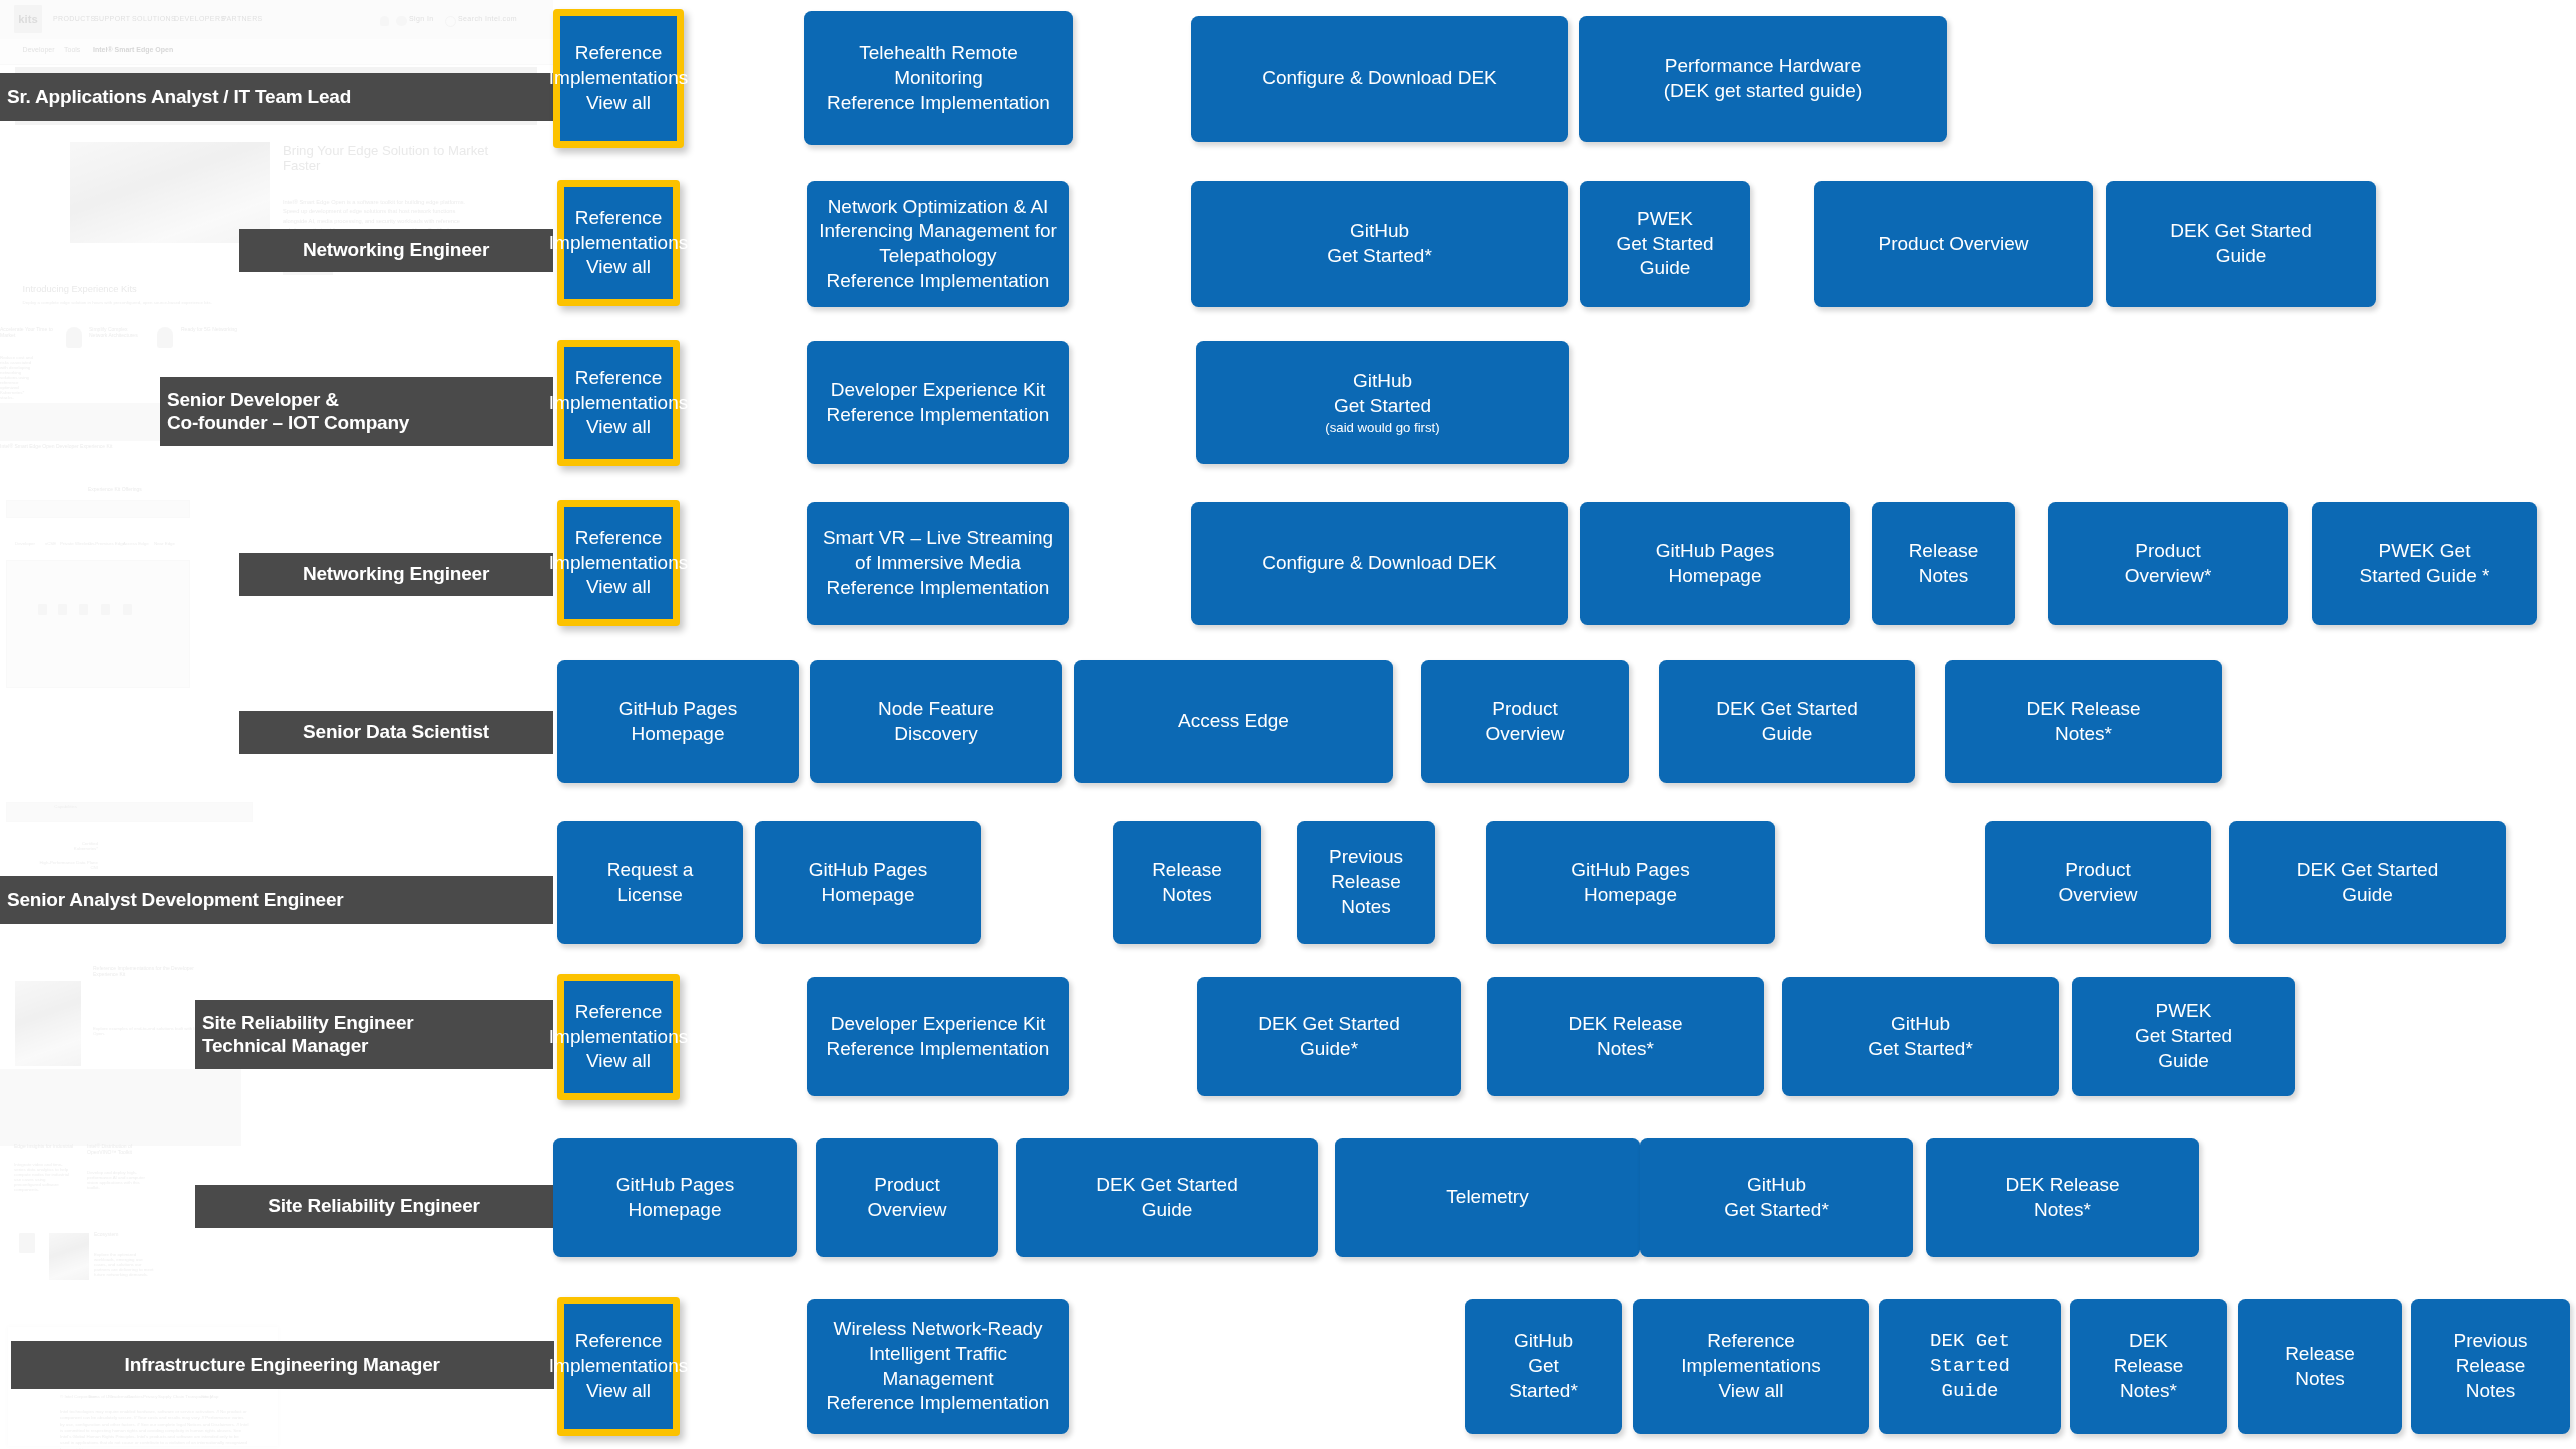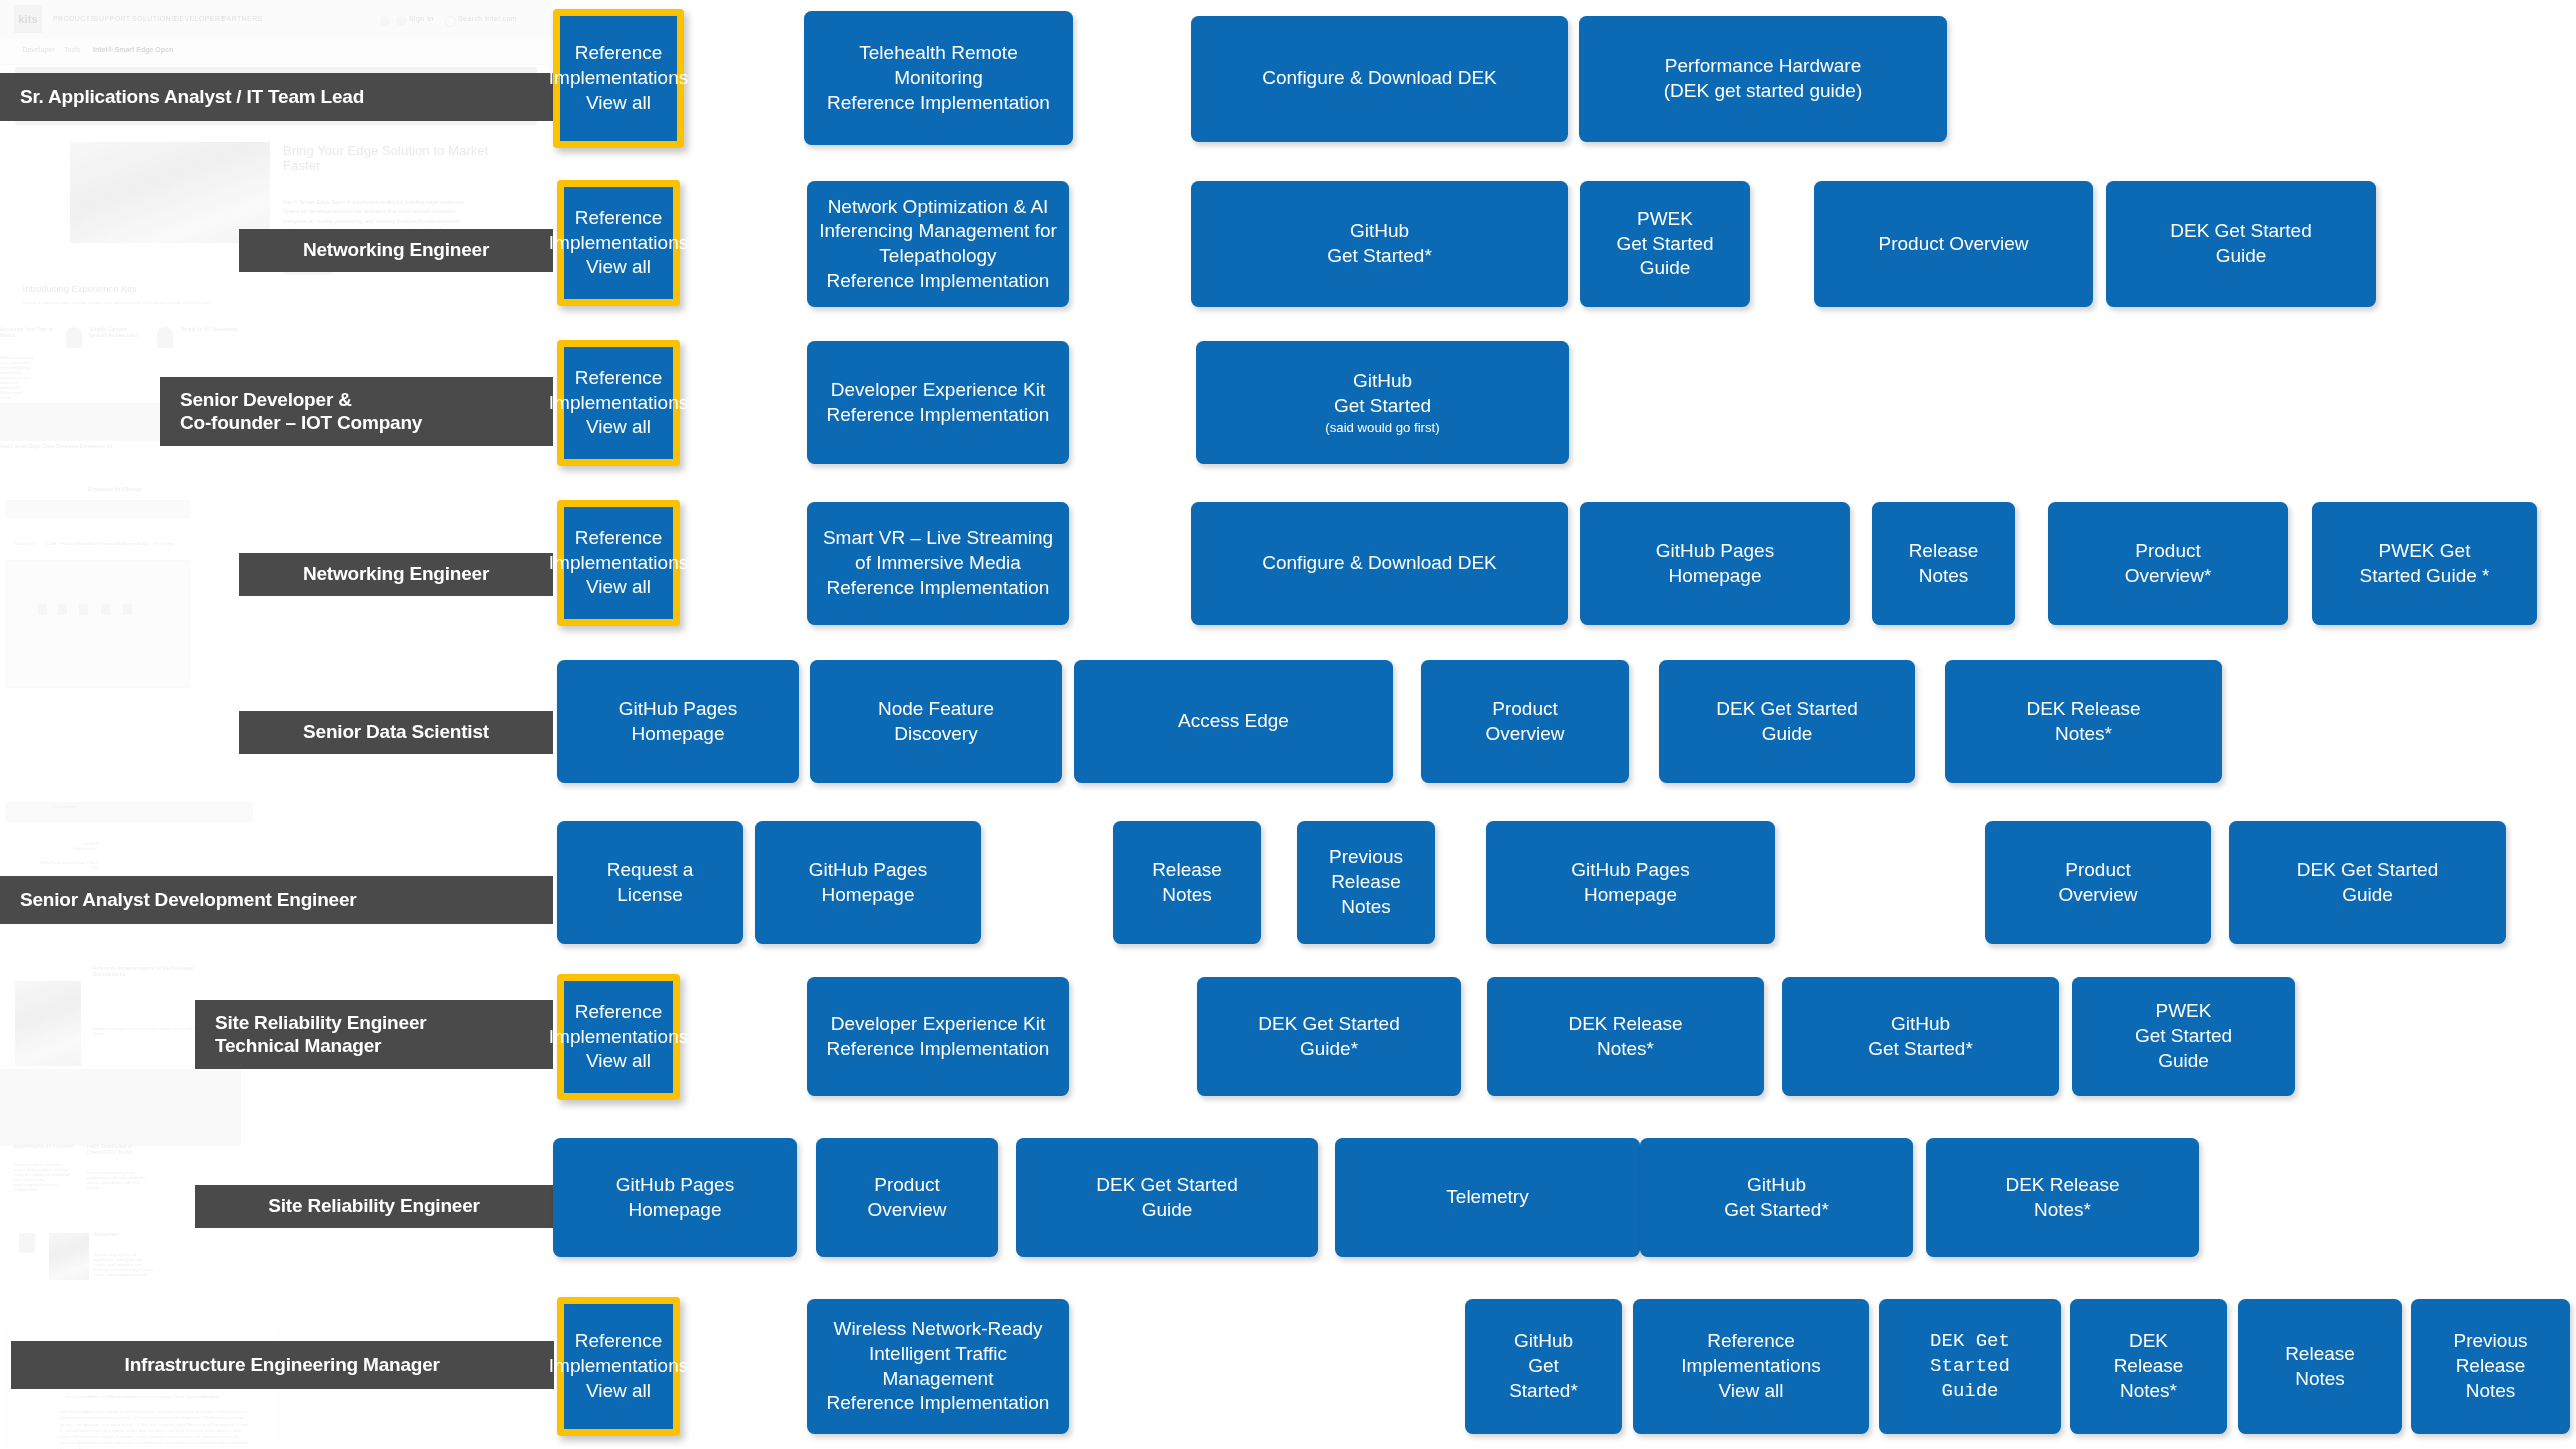--- a/index.html
+++ b/index.html
@@ -37,21 +37,21 @@
   .bg-tiny9{position:absolute;color:#c2c2c2;font-size:5px;}
   .bg-card{position:absolute;background:#f4f4f4;border:0.6px solid #ededed;}
   .bg-white{position:absolute;background:#ffffff;}
 
   
   .role{
     position:absolute;
     background:#4a4a4a;
     color:#ffffff;
     display:flex; align-items:center;
-    padding:0 20px;
+    padding:0 7px;
     box-sizing:border-box;
     font-weight:bold;
     font-size:19px;
     letter-spacing:-0.2px;
     line-height:1.18;
     white-space:pre-line;
     z-index:5;
   }
 
   

